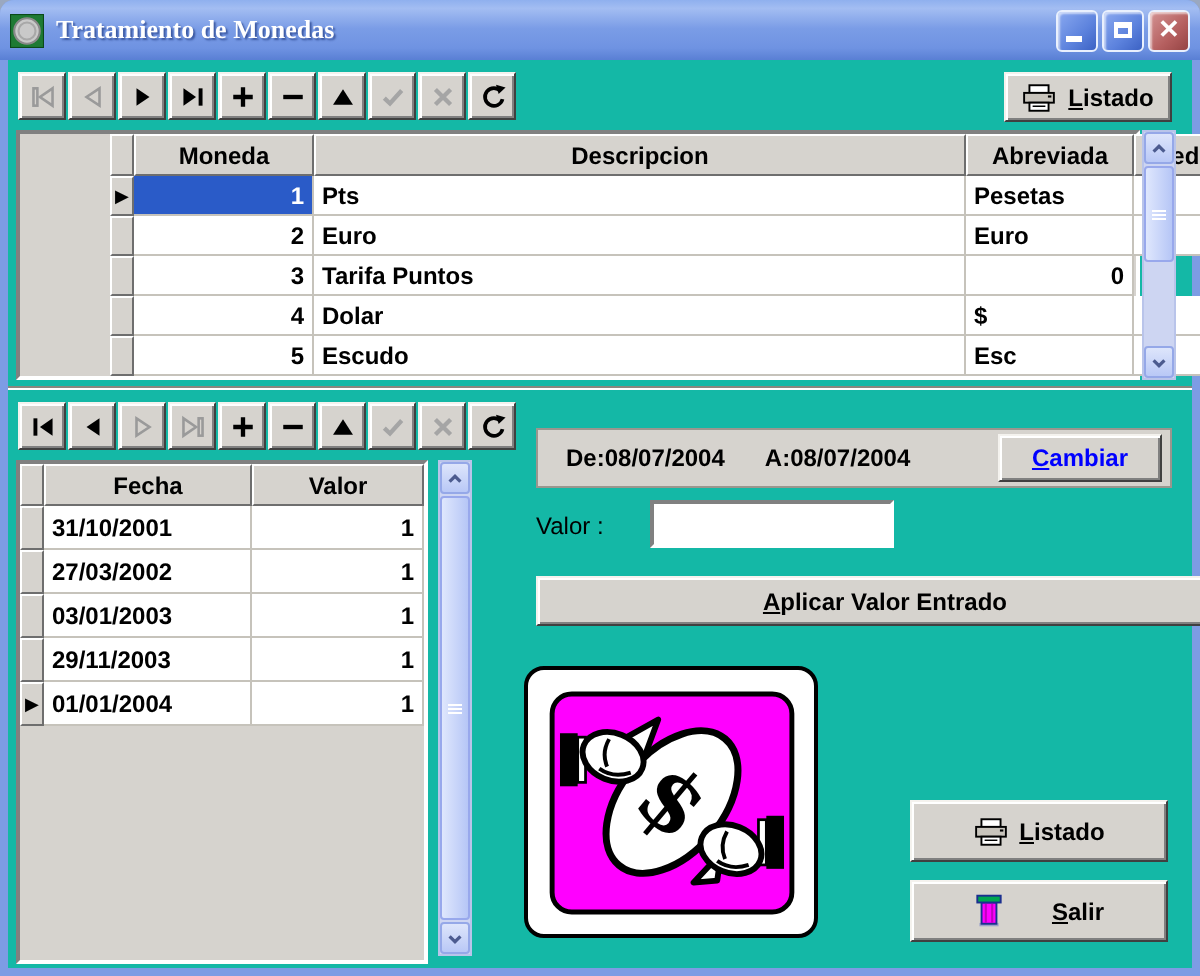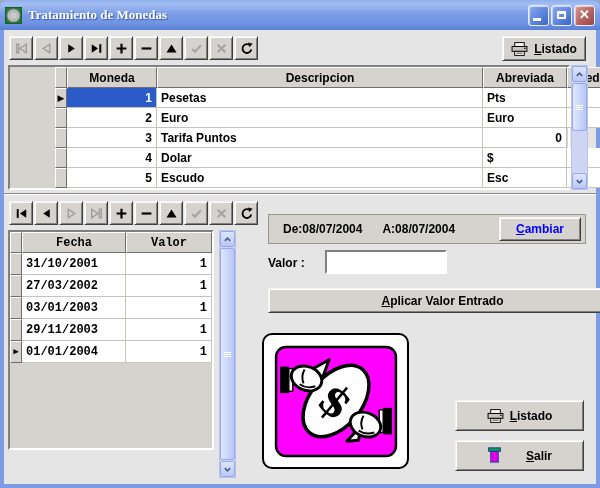--- a/index.html
+++ b/index.html
@@ -27,21 +27,21 @@
     box-shadow: inset 1px 1px 1px rgba(255,255,255,.6);
     color:#fff; font-weight:bold; cursor:default; position:relative;
   }
   .tb-btn.close { background:linear-gradient(135deg,#d49393 0%,#b55f5f 60%,#954444 100%); font-size:13px; }
   .glyph-min { position:absolute; left:4px; bottom:4px; width:8px; height:3px; background:#fff; }
   .glyph-max { width:9px; height:8px; border:2px solid #fff; border-top-width:3px; }
   .app-icon { width:17px; height:17px; flex:0 0 auto; }
   
   .client {
     position:absolute; left:4px; right:4px; top:30px; bottom:4px;
-    background:#e5e5e5;
+    background:#14b8a6;
   }
   
   .raised {
     background:#d6d3ce;
     border:1px solid; border-color:#f4f2ee #404040 #404040 #f4f2ee;
     box-shadow: inset 1px 1px 0 #fff, inset -1px -1px 0 #808080;
   }
   .sunken { border:2px solid; border-color:#808080 #fff #fff #808080; }
   .push-btn {
     position:absolute; display:flex; align-items:center; justify-content:center; gap:6px;
@@ -110,21 +110,21 @@
   .grip div { height:1px; background:#8fa3e6; border-bottom:1px solid #fff; margin:1px 0; }
   
   .range-panel {
     position:absolute; left:264px; top:184px; width:318px; height:30px;
     background:#d6d3ce; border:1px solid #9a968e;
     display:flex; align-items:center; font-size:12px; font-weight:bold; padding-left:14px;
   }
   .range-panel .val { }
   .range-panel .alab { margin-left:20px; }
   .cambiar { right:4px; top:2px; width:82px; height:24px; color:#0000ff; }
-  .valor-label { position:absolute; left:264px; top:226px; font-size:12px; font-weight:bold; }
+  .valor-label { position:absolute; left:264px; top:226px; font-size:12px; font-weight:normal; }
   .valor-input {
     position:absolute; left:321px; top:220px; width:122px; height:24px;
     background:#fff; border:2px solid; border-color:#808080 #fff #fff #808080;
     font:12px "Liberation Sans",sans-serif; padding:0 4px;
   }
   .img-panel {
     position:absolute; left:258px; top:303px; width:147px; height:136px;
     background:#fff; border:2px solid #000; border-radius:10px;
     display:flex; align-items:center; justify-content:center;
   }
@@ -231,22 +231,22 @@
         <div class="hcell">Moneda</div>
         <div class="hcell">Descripcion</div>
         <div class="hcell">Abreviada</div>
         <div class="hcell">Red.</div>
       </div>
       <div class="grow g1">
         <div class="indcell">
             <span class="cur-arrow">▶</span>
           </div>
         <div class="dcell num selcell">1</div>
+        <div class="dcell">Pts</div>
         <div class="dcell">Pesetas</div>
-        <div class="dcell">Pts</div>
         <div class="dcell num">2</div>
       </div>
       <div class="grow g1">
         <div class="indcell"></div>
         <div class="dcell num">2</div>
         <div class="dcell">Euro</div>
         <div class="dcell">Euro</div>
         <div class="dcell num">2</div>
       </div>
       <div class="grow g1">
@@ -344,21 +344,21 @@
           </svg>
         </button>
       <button class="nav-btn">
           <svg viewBox="0 0 12 12">
             <path class="strokable" stroke-width="1.7" d="M9.6 3.4A4.1 4.1 0 1 0 10.4 7"></path>
             <polygon class="fillable" points="7.4,0.4 11.8,1.6 8.6,4.6"></polygon>
           </svg>
         </button>
     </div>
 
-    <div class="gridbox sunken" style="left:4px; top:200px; width:206px; height:220px;font-family:Liberation Mono, monospace;">
+    <div class="gridbox sunken" style="left:4px; top:200px; width:206px; height:252px;">
       <div class="grow g2">
         <div class="hcell"></div>
         <div class="hcell">Fecha</div>
         <div class="hcell">Valor</div>
       </div>
       <div class="grow g2">
         <div class="indcell"></div>
         <div class="dcell">31/10/2001</div>
         <div class="dcell num">1</div>
       </div>

